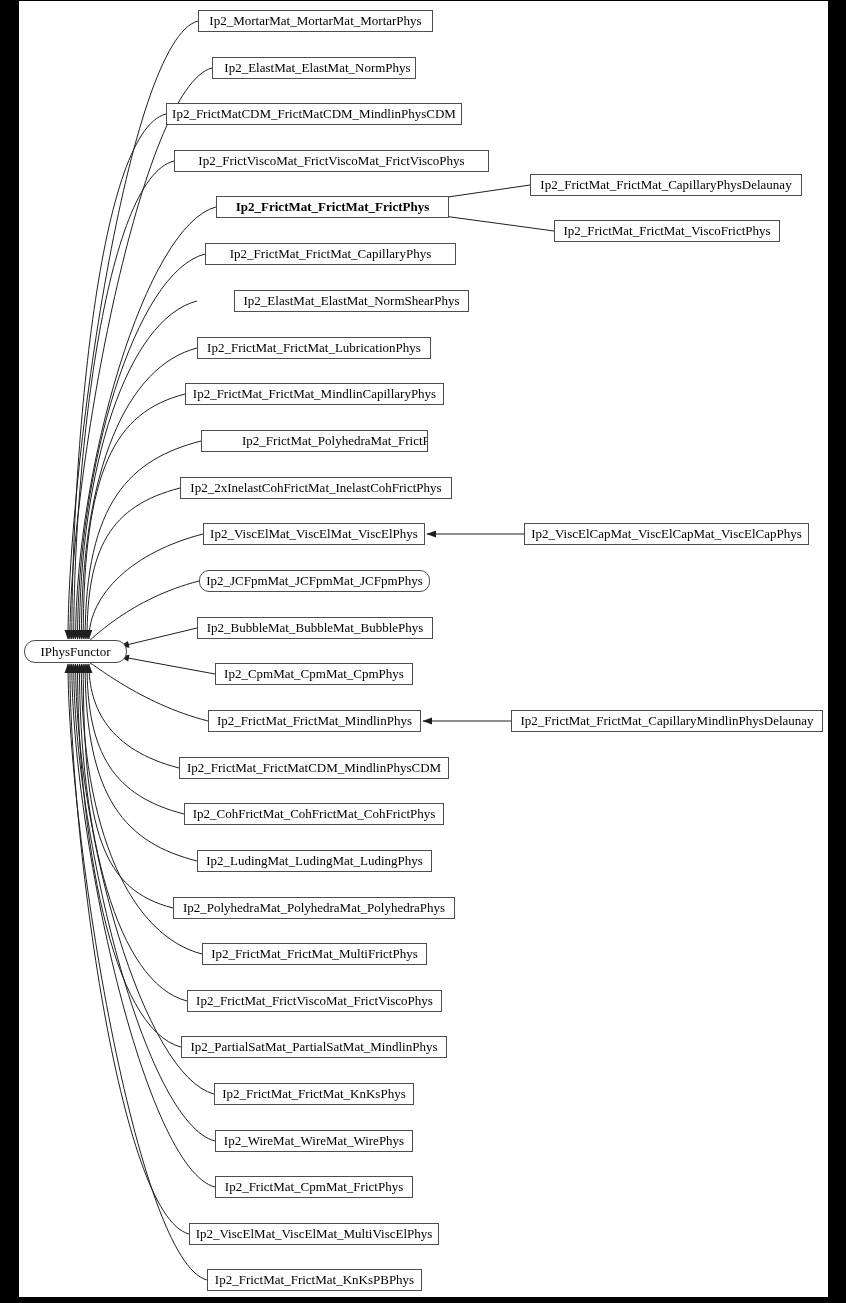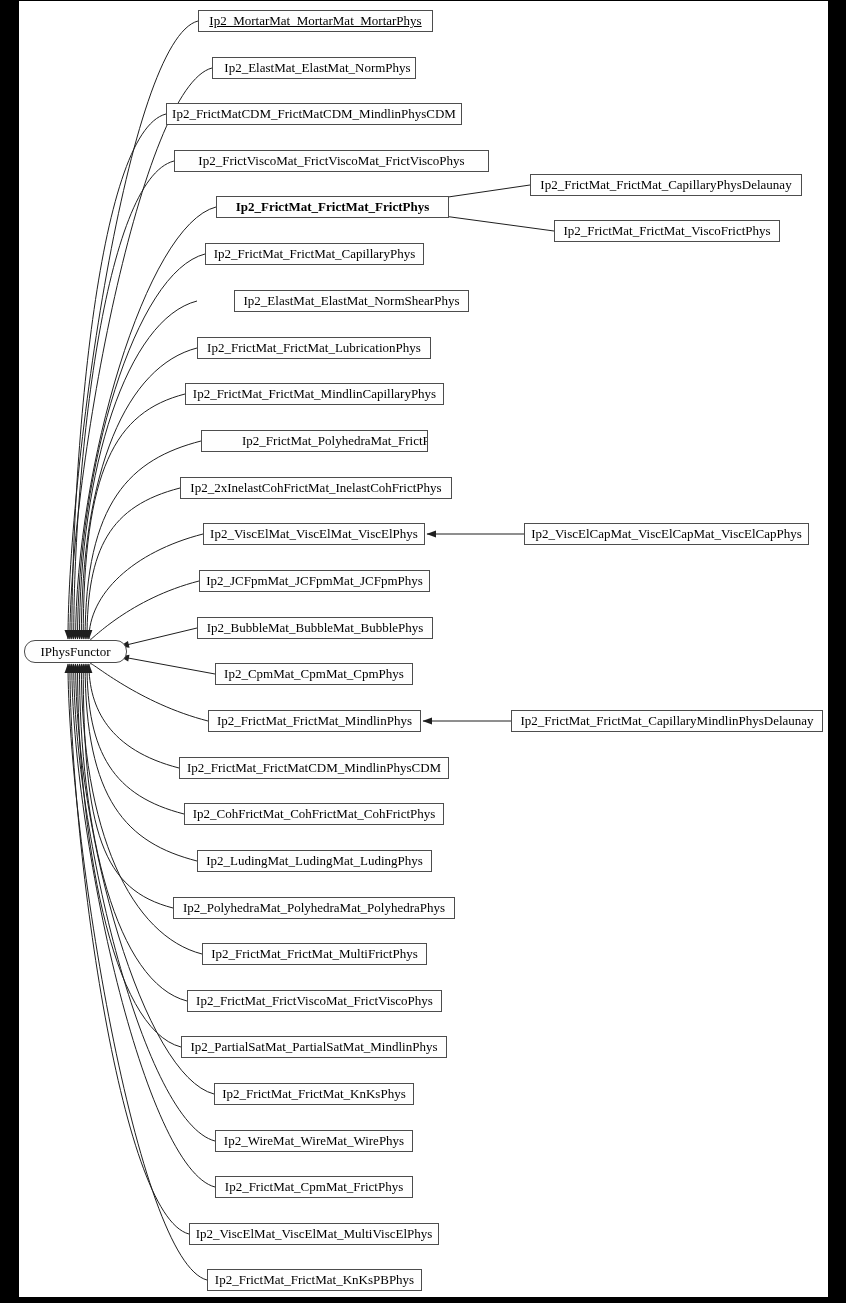--- a/index.html
+++ b/index.html
@@ -65,33 +65,33 @@
       <path d="M207,1280 C137,1262 68,834 68,664" marker-end="url(#arrowhead)"></path>
       <path d="M530,185 L414,202" marker-end="url(#arrowhead)"></path>
       <path d="M554,231 L414,212" marker-end="url(#arrowhead)"></path>
       <path d="M524,534 L427,534" marker-end="url(#arrowhead)"></path>
       <path d="M511,721 L423,721" marker-end="url(#arrowhead)"></path>
     </g>
 </svg>
 
 <div class="node root" style="left:24px;top:640px;width:103px;border-radius:11px;">IPhysFunctor</div>
 
-<div class="node" style="left:198px;top:10px;width:235px;text-decoration:underline;">Ip2_MortarMat_MortarMat_MortarPhys</div>
+<div class="node" style="left:198px;top:10px;width:235px;">Ip2_MortarMat_MortarMat_MortarPhys</div>
 <div class="node" style="left:212px;top:57px;width:204px;padding-left:7px;">Ip2_ElastMat_ElastMat_NormPhys</div>
 <div class="node" style="left:166px;top:103px;width:296px;">Ip2_FrictMatCDM_FrictMatCDM_MindlinPhysCDM</div>
 <div class="node" style="left:174px;top:150px;width:315px;">Ip2_FrictViscoMat_FrictViscoMat_FrictViscoPhys</div>
 <div class="node" style="left:216px;top:196px;width:233px;font-weight:bold;">Ip2_FrictMat_FrictMat_FrictPhys</div>
-<div class="node" style="left:205px;top:243px;width:219px;">Ip2_FrictMat_FrictMat_CapillaryPhys</div>
+<div class="node" style="left:205px;top:243px;width:251px;">Ip2_FrictMat_FrictMat_CapillaryPhys</div>
 <div class="node" style="left:197px;top:290px;width:235px;margin-left:37px;">Ip2_ElastMat_ElastMat_NormShearPhys</div>
 <div class="node" style="left:197px;top:337px;width:234px;">Ip2_FrictMat_FrictMat_LubricationPhys</div>
 <div class="node" style="left:185px;top:383px;width:259px;">Ip2_FrictMat_FrictMat_MindlinCapillaryPhys</div>
 <div class="node" style="left:201px;top:430px;width:227px;padding-left:40px;">Ip2_FrictMat_PolyhedraMat_FrictPhys</div>
 <div class="node" style="left:180px;top:477px;width:272px;">Ip2_2xInelastCohFrictMat_InelastCohFrictPhys</div>
 <div class="node" style="left:203px;top:523px;width:222px;">Ip2_ViscElMat_ViscElMat_ViscElPhys</div>
-<div class="node" style="left:199px;top:570px;width:231px;">Ip2_JCFpmMat_JCFpmMat_JCFpmPhys</div>
+<div class="node" style="left:199px;top:570px;width:231px;border-radius:10px;">Ip2_JCFpmMat_JCFpmMat_JCFpmPhys</div>
 <div class="node" style="left:197px;top:617px;width:236px;">Ip2_BubbleMat_BubbleMat_BubblePhys</div>
 <div class="node" style="left:215px;top:663px;width:198px;">Ip2_CpmMat_CpmMat_CpmPhys</div>
 <div class="node" style="left:208px;top:710px;width:213px;">Ip2_FrictMat_FrictMat_MindlinPhys</div>
 <div class="node" style="left:179px;top:757px;width:270px;">Ip2_FrictMat_FrictMatCDM_MindlinPhysCDM</div>
 <div class="node" style="left:184px;top:803px;width:260px;">Ip2_CohFrictMat_CohFrictMat_CohFrictPhys</div>
 <div class="node" style="left:197px;top:850px;width:235px;">Ip2_LudingMat_LudingMat_LudingPhys</div>
 <div class="node" style="left:173px;top:897px;width:282px;">Ip2_PolyhedraMat_PolyhedraMat_PolyhedraPhys</div>
 <div class="node" style="left:202px;top:943px;width:225px;">Ip2_FrictMat_FrictMat_MultiFrictPhys</div>
 <div class="node" style="left:187px;top:990px;width:255px;">Ip2_FrictMat_FrictViscoMat_FrictViscoPhys</div>
 <div class="node" style="left:181px;top:1036px;width:266px;">Ip2_PartialSatMat_PartialSatMat_MindlinPhys</div>

